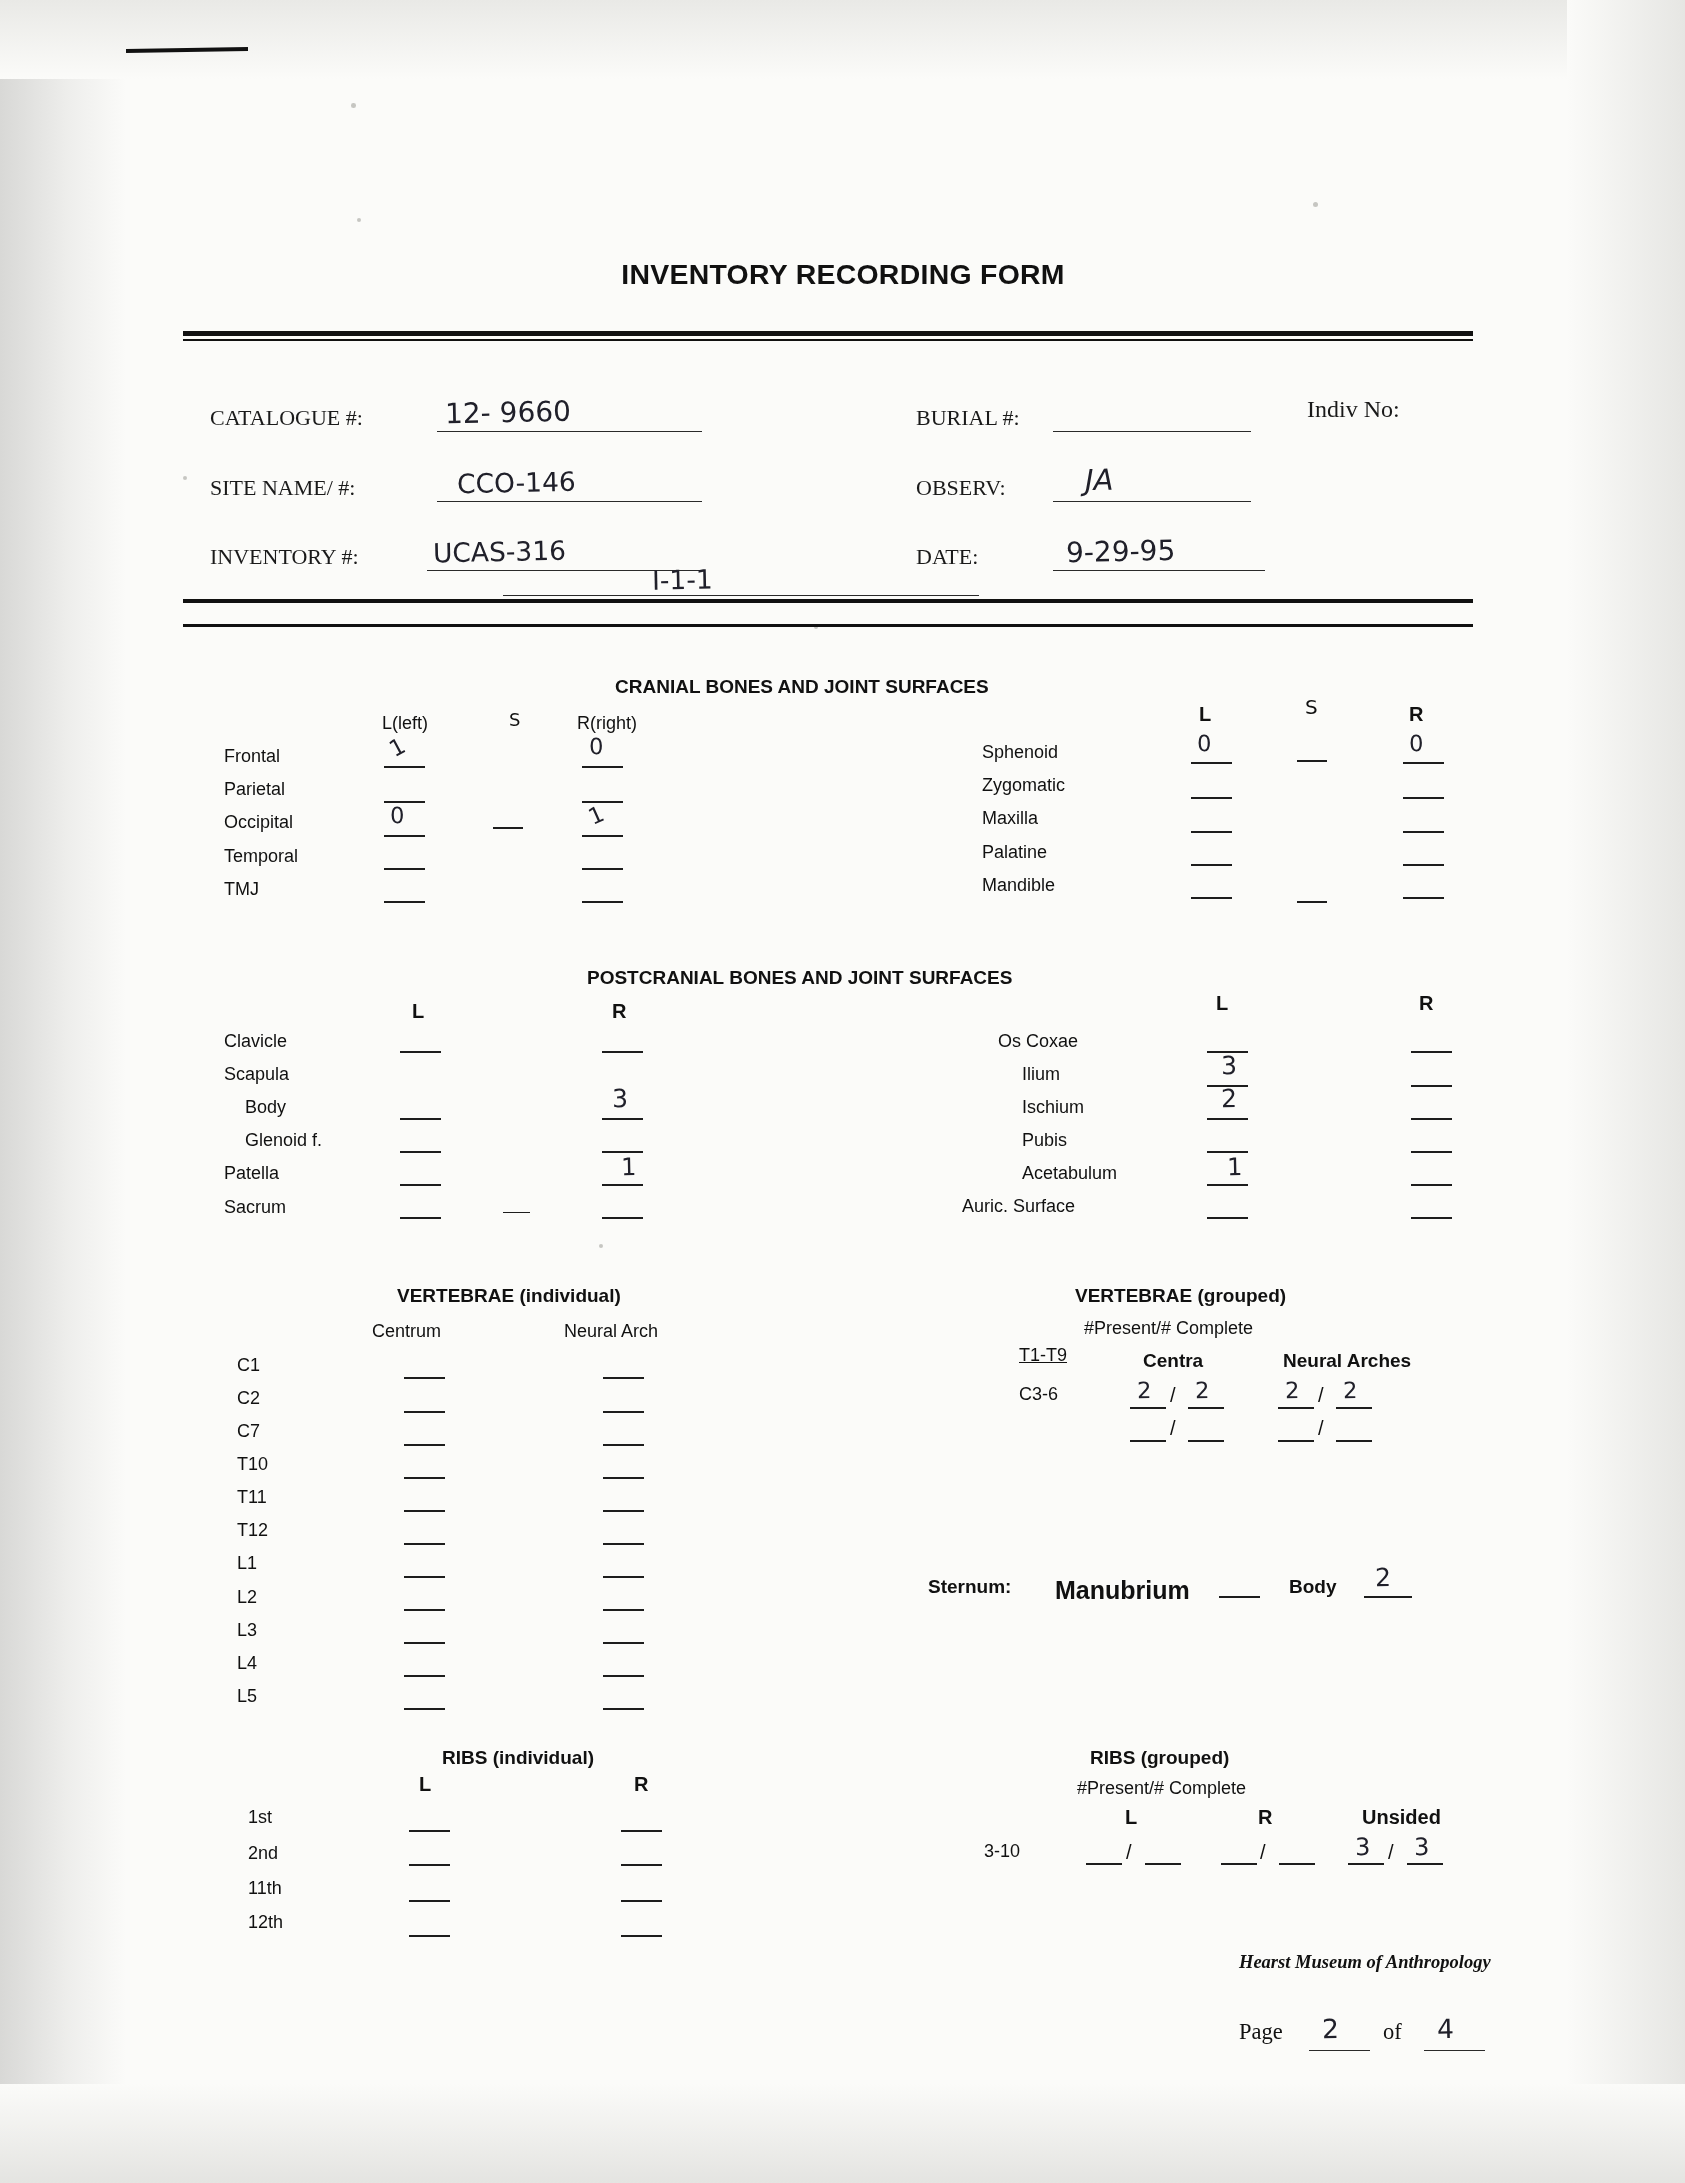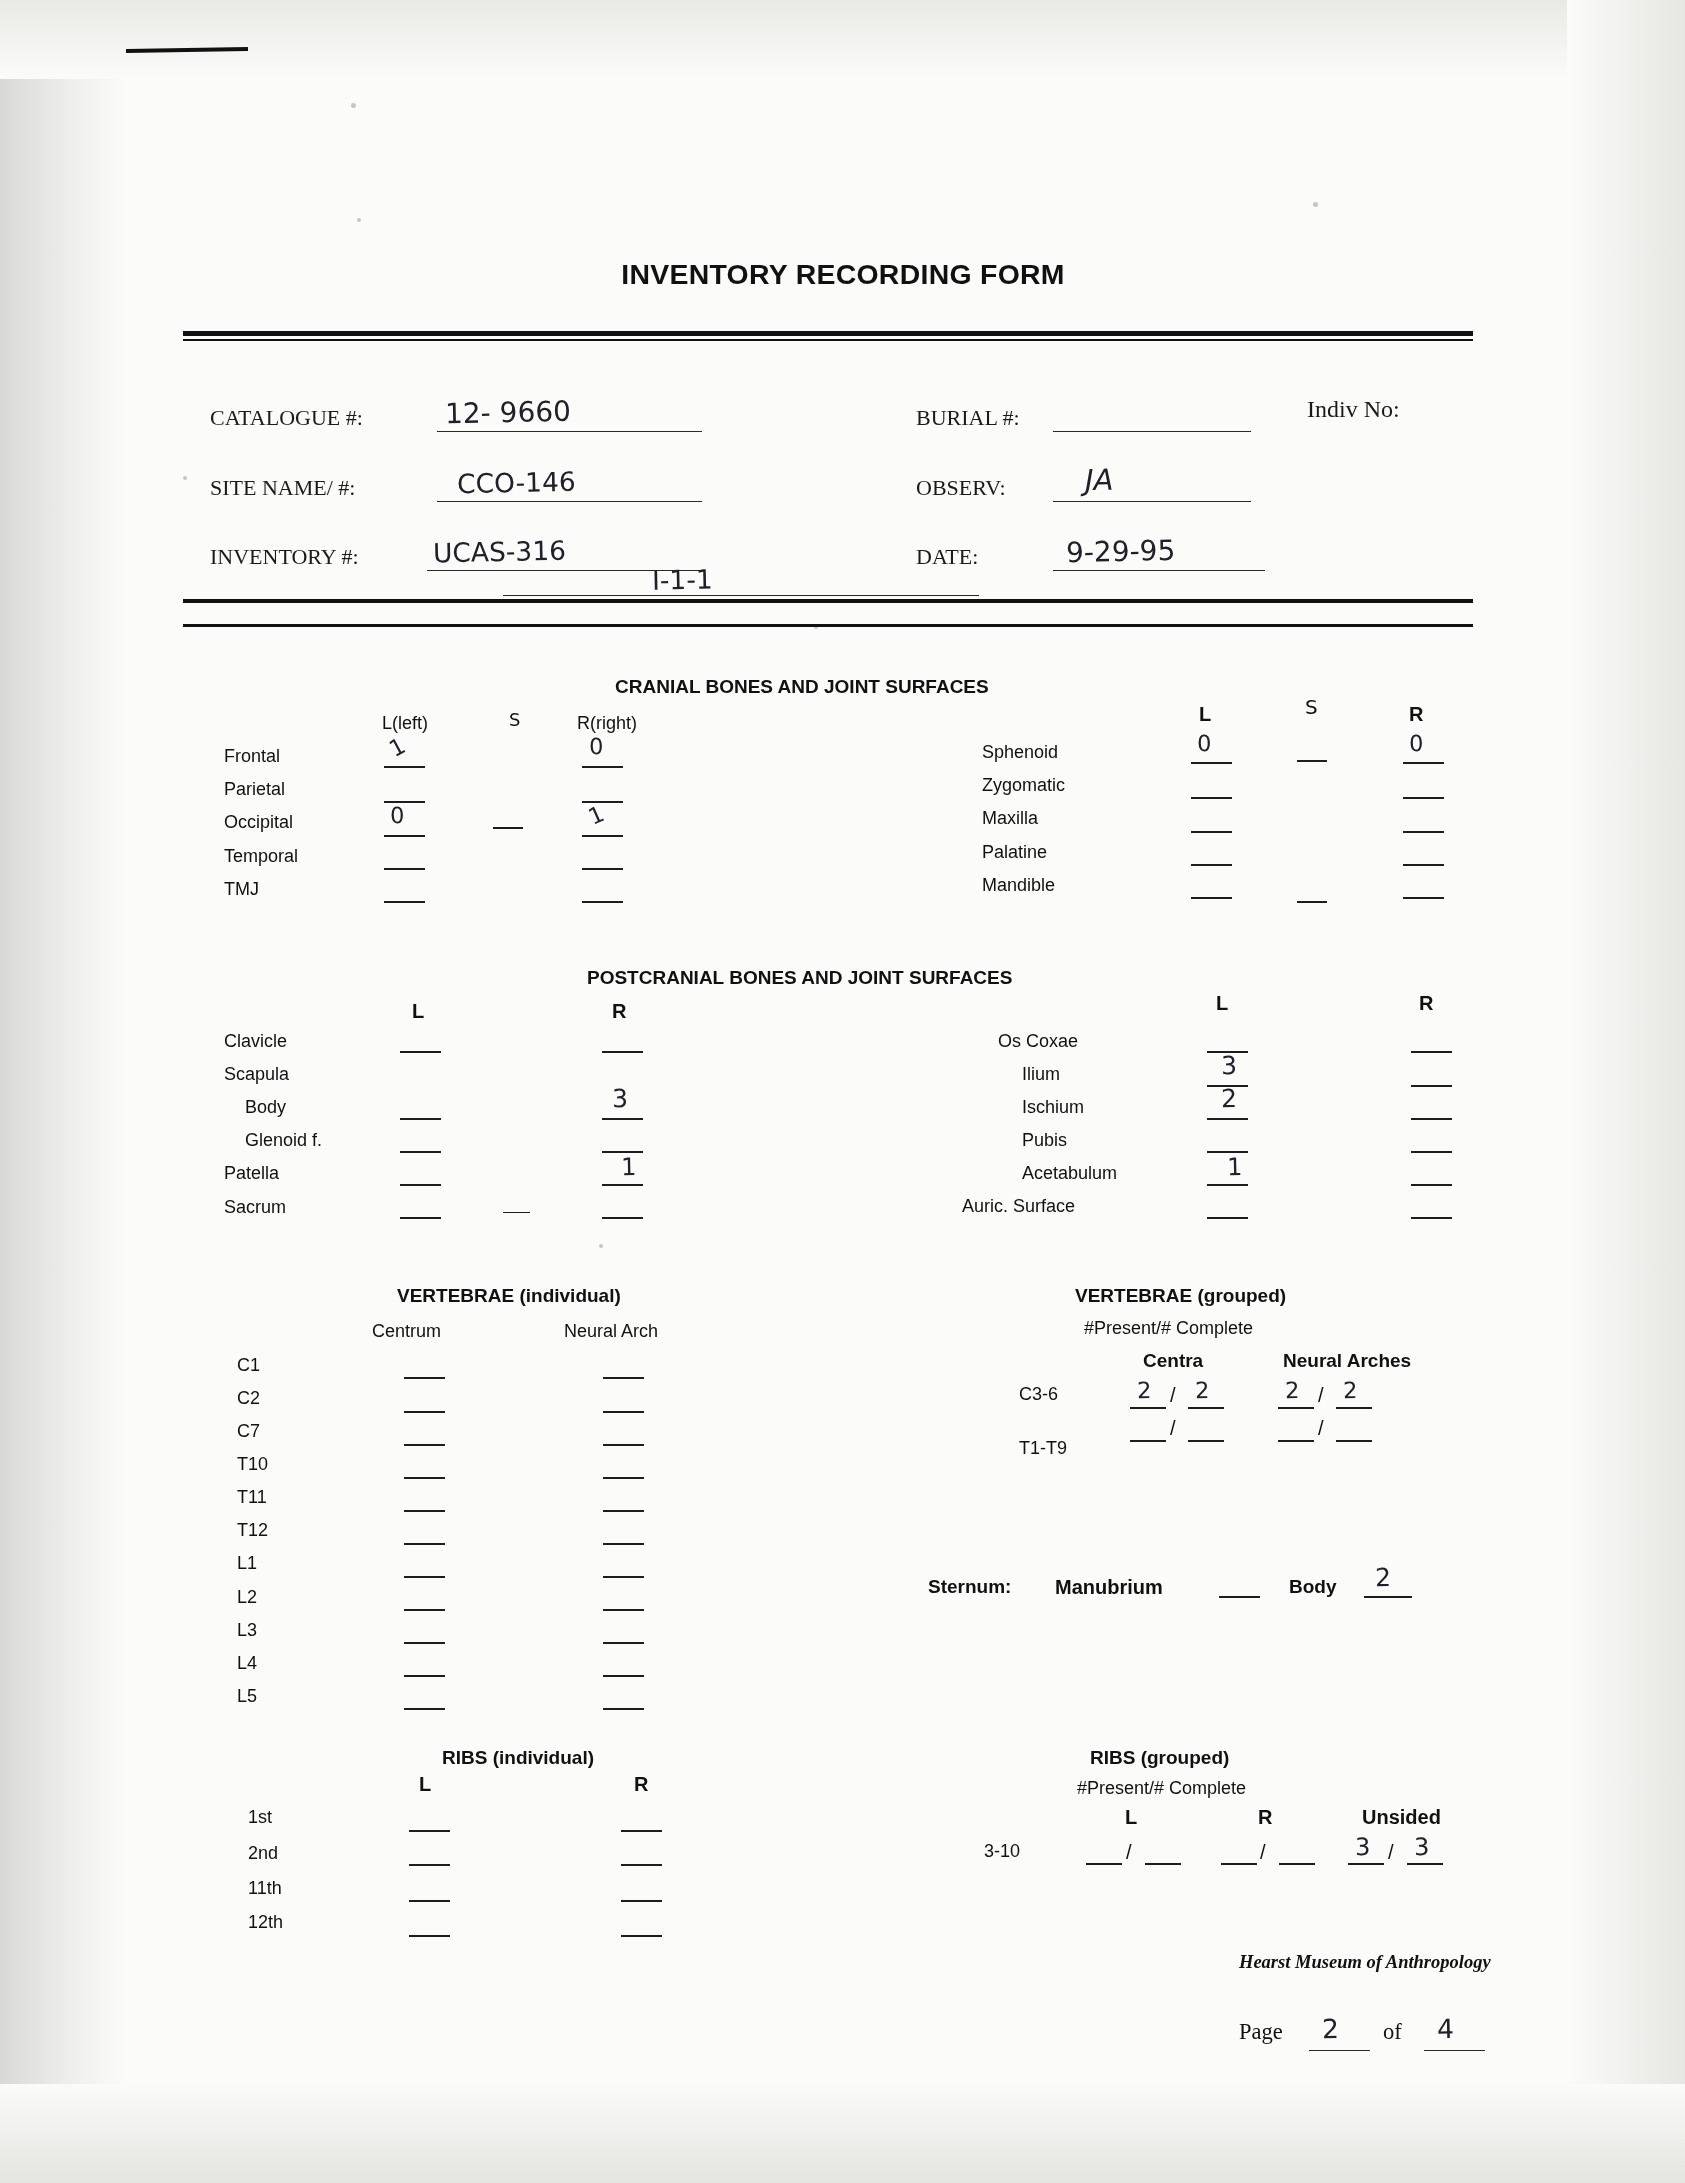--- a/index.html
+++ b/index.html
@@ -375,30 +375,30 @@
   <div class="blank" style="left:1188px;top:1407px;width:36px;"></div>
   <div class="hand" style="left:1137px;top:1377px;font-size:22.5px;">2</div>
   <div class="hand" style="left:1195px;top:1377px;font-size:22.5px;">2</div>
 
   <div class="blank" style="left:1278px;top:1407px;width:36px;"></div>
   <div class="slash" style="left:1318px;top:1384px;">/</div>
   <div class="blank" style="left:1336px;top:1407px;width:36px;"></div>
   <div class="hand" style="left:1285px;top:1377px;font-size:22.5px;">2</div>
   <div class="hand" style="left:1343px;top:1377px;font-size:22.5px;">2</div>
 
-  <div class="row-lbl" style="left:1019px;top:1438px;">T1-T9</div>
+  <div class="row-lbl" style="left:1019px;top:1345px;text-decoration:underline;">T1-T9</div>
   <div class="blank" style="left:1130px;top:1440px;width:36px;"></div>
   <div class="slash" style="left:1170px;top:1417px;">/</div>
   <div class="blank" style="left:1188px;top:1440px;width:36px;"></div>
   <div class="blank" style="left:1278px;top:1440px;width:36px;"></div>
   <div class="slash" style="left:1318px;top:1417px;">/</div>
   <div class="blank" style="left:1336px;top:1440px;width:36px;"></div>
 
   <div class="sec-head" style="left:928px;top:1576px;">Sternum:</div>
-  <div class="col-head b" style="left:1055px;top:1576px;font-size:20px;">Manubrium</div>
+  <div class="col-head b" style="left:1055px;top:1576px;font-size:25px;">Manubrium</div>
   <div class="blank" style="left:1219px;top:1596px;width:41px;"></div>
   <div class="hand" style="left:1225px;top:1567px;font-size:24px;"></div>
 
   <div class="col-head b" style="left:1289px;top:1576px;font-size:19px;">Body</div>
   <div class="blank" style="left:1364px;top:1596px;width:48px;"></div>
   <div class="hand" style="left:1375px;top:1563px;font-size:25px;">2</div>
 
   <div class="sec-head" style="left:442px;top:1747px;">RIBS (individual)</div>
   <div class="col-head b" style="left:419px;top:1773px;font-size:20px;">L</div>
   <div class="col-head b" style="left:634px;top:1773px;font-size:20px;">R</div>

